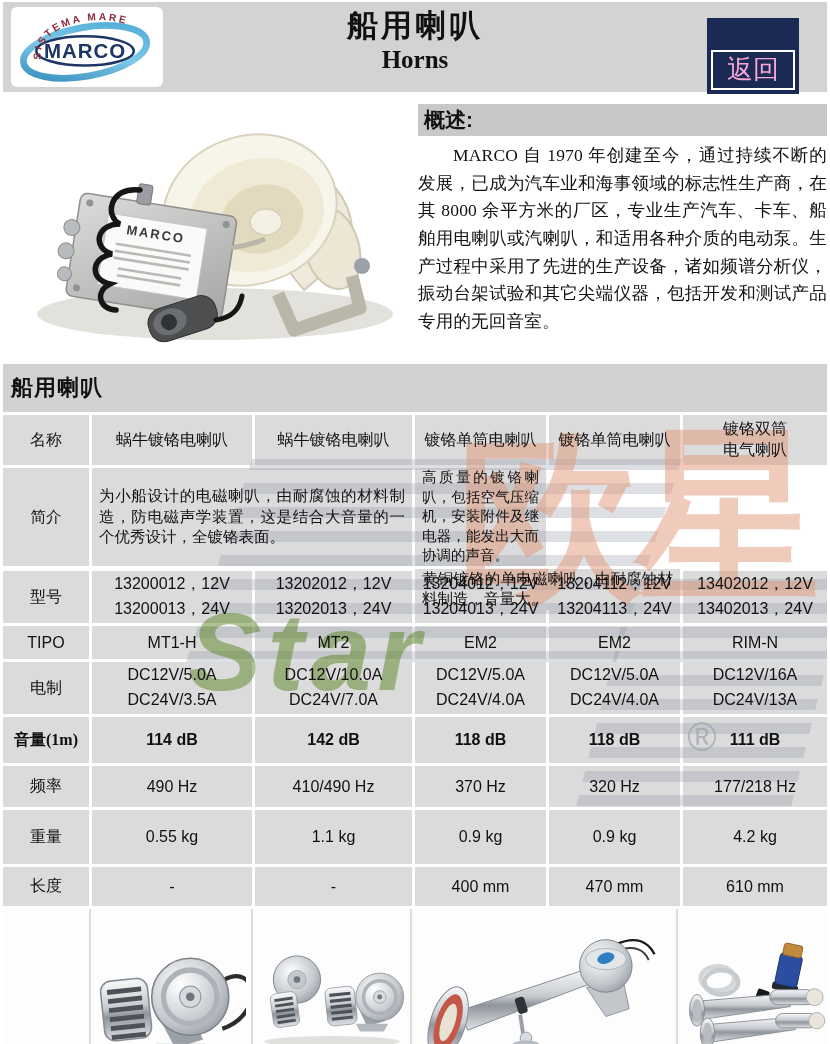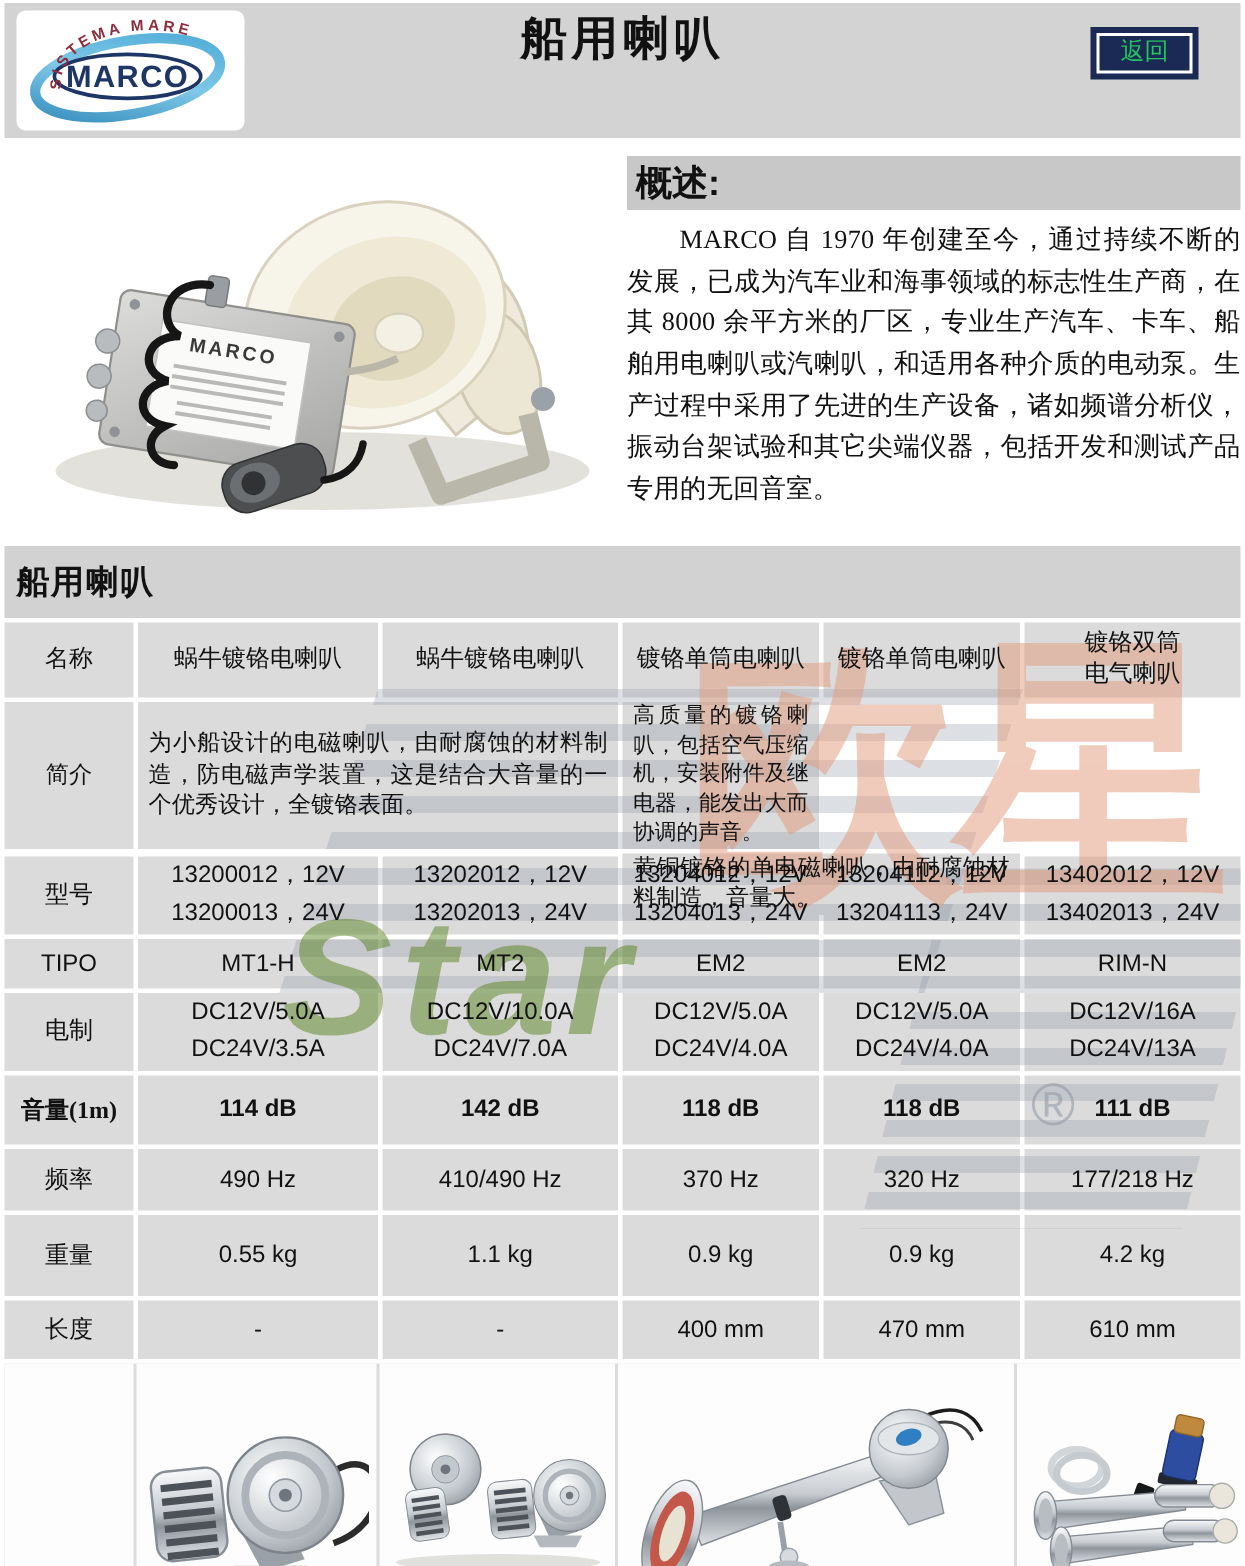--- a/index.html
+++ b/index.html
@@ -7,28 +7,28 @@
         font-family:"Liberation Serif","DejaVu Serif",serif;color:#111;}
   
   .hdr{position:relative;margin:2px 3px 0 3px;height:90px;background:#d3d3d3;
        display:flex;align-items:center;}
   .logo{position:absolute;left:8px;top:5px;width:152px;height:80px;background:#fff;
         border-radius:6px;display:flex;align-items:center;justify-content:center;}
   .titles{position:absolute;left:50%;top:4px;transform:translateX(-50%);text-align:center;width:340px;}
   .t-zh{font-family:"Liberation Sans","DejaVu Sans",sans-serif;font-weight:bold;font-size:31px;letter-spacing:3px;line-height:1.3;}
   .t-en{font-family:"Liberation Serif","DejaVu Serif",serif;font-weight:bold;font-size:25px;line-height:1.1;}
   .back{position:absolute;right:28px;top:16px;background:#1b2a55;border:none;padding:4px;cursor:pointer;}
-  .back-in{display:block;border:2px solid #fff;color:#22c55e;font-size:16px;line-height:1.3;
-           padding:1px 14px;font-family:"Liberation Sans","DejaVu Sans",sans-serif;}
+  .back-in{display:block;border:2px solid #fff;color:#f9a8d4;font-size:26px;line-height:1.3;
+           padding:1px 14px;font-family:"Liberation Sans","DejaVu Sans",sans-serif;margin-top:28px;}
   
   .main{display:flex;padding:6px 3px 0 8px;height:262px;}
   .hero{width:404px;height:256px;flex:none;}
   .ov{flex:1;padding:6px 0 0 6px;}
   .ov-h{background:#c8c8c8;font-family:"Liberation Sans","DejaVu Sans",sans-serif;
-        font-weight:bold;font-size:24px;padding:2px 6px;margin-bottom:6px;}
+        font-weight:bold;font-size:21px;padding:2px 6px;margin-bottom:6px;}
   .ov-b{margin:0;font-size:17.5px;line-height:1.58;text-align:justify;text-indent:2em;
         letter-spacing:.2px;}
   
   .spec{position:relative;margin:4px 3px 0 3px;background:#fff;}
   .spec-title{height:48px;background:#d2d2d2;display:flex;align-items:center;
         font-family:"Liberation Sans","DejaVu Sans",sans-serif;font-weight:bold;font-size:22px;
         padding-left:8px;letter-spacing:1px;}
   .trow{display:grid;grid-template-columns:86px 160px 157px 131px 131px 1fr;gap:3px;margin-top:3px;}
   .cell{background:#dbdbdb;display:flex;align-items:center;justify-content:center;text-align:center;}
   .ct{position:relative;z-index:10;white-space:pre-line;}
@@ -102,20 +102,21 @@
         <ellipse cx="73" cy="46" rx="64" ry="25" fill="none" stroke="url(#swoosh)" stroke-width="7" transform="rotate(-10 73 46)"></ellipse>
         <ellipse cx="73" cy="45" rx="50" ry="15" fill="#ffffff" stroke="#1d3666" stroke-width="2.5"></ellipse>
         <text x="73" y="52" text-anchor="middle" font-size="21" font-weight="bold" fill="#1d3666" font-family="Liberation Sans, sans-serif" letter-spacing="1">MARCO</text>
         <text font-size="10.5" font-weight="bold" fill="#8e2d3c" letter-spacing="2.5" font-family="Liberation Sans, sans-serif">
           <textPath href="#arcp">SISTEMA MARE</textPath>
         </text>
       </svg>
     </div>
     <div class="titles">
       <div class="t-zh">船用喇叭</div>
+      <div class="t-en">Horns</div>
     </div>
     <button class="back">
       <span class="back-in">返回</span>
     </button>
   </header>
 
   <div class="main">
     <div class="hero">
       <svg viewBox="0 0 400 256" width="404" height="256">
         <ellipse cx="205" cy="216" rx="178" ry="26" fill="#dedcd5" opacity=".85"></ellipse>

